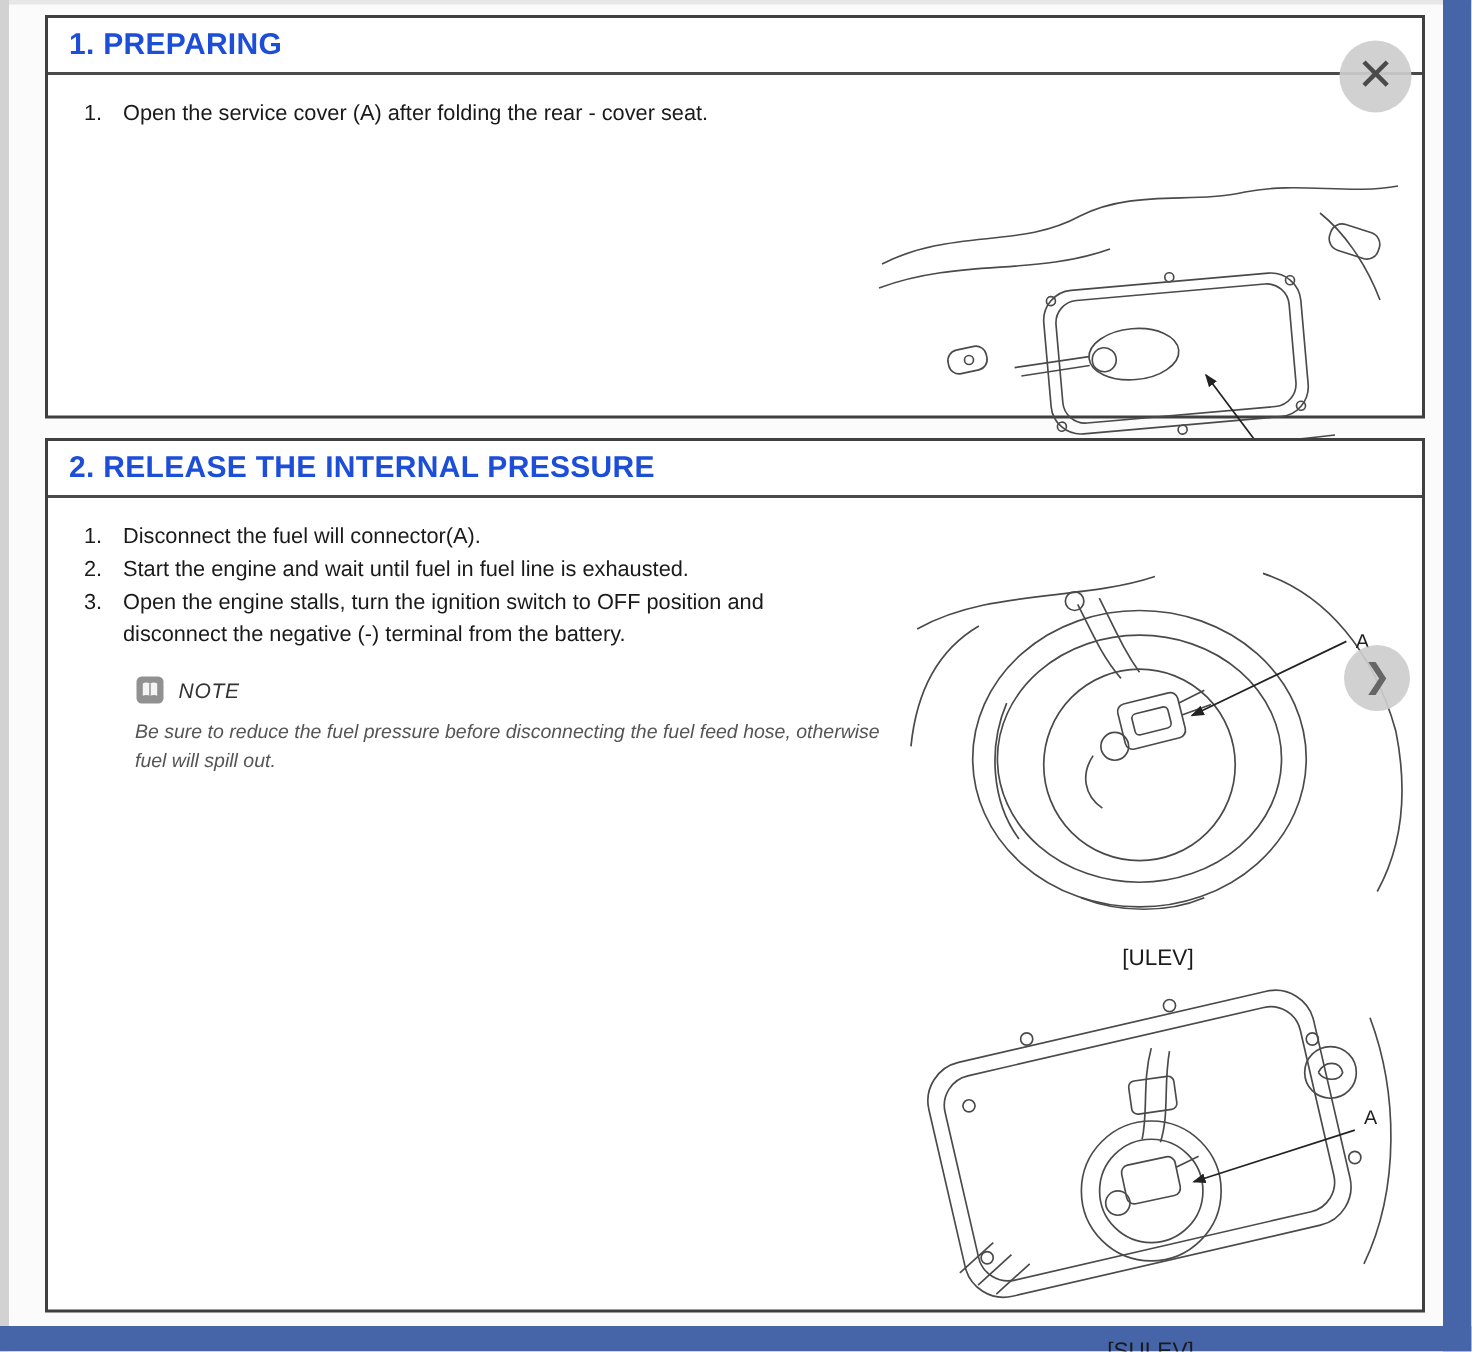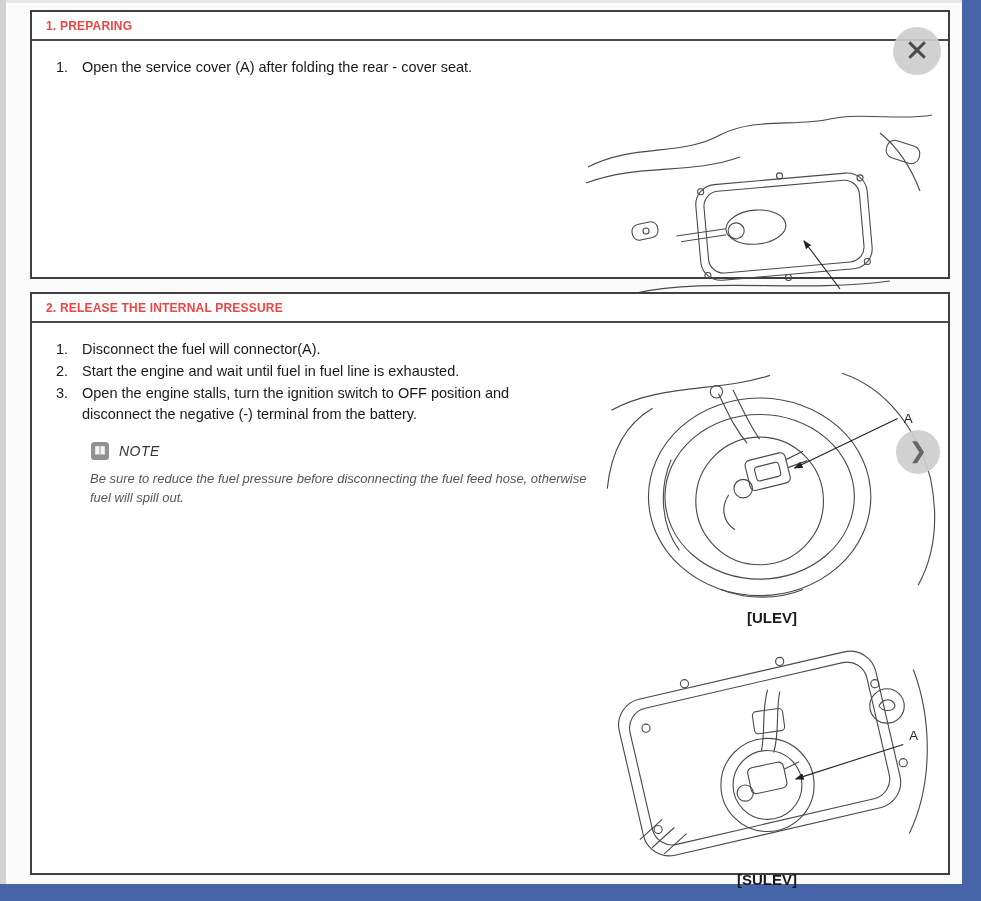--- a/index.html
+++ b/index.html
@@ -28,43 +28,43 @@
     border:2px solid #3f3f3f;
   }
   .box1 { top:10px;  height:269px; }
   .box2 { top:292px; height:583px; }
 
   .box header {
     padding:7px 14px 6px 14px;
     border-bottom:2px solid #4a4a4a;
   }
   .box header h2 {
-    font-size:12px;
+    font-size:20px;
     font-weight:700;
     letter-spacing:.2px;
-    color:#ef4444;
+    color:#1d4ed8;
   }
   .content { position:relative; height:calc(100% - 34px); }
 
   ol.steps { list-style:none; margin:16px 0 0 24px; width:505px; }
   ol.steps li { display:flex; font-size:14.5px; line-height:1.5; color:#1a1a1a; }
   ol.steps li .num { flex:none; width:26px; }
   ol.steps li .txt { flex:1; }
 
   .note { margin:15px 0 0 58px; width:498px; }
   .note-head { display:flex; align-items:center; gap:9px; }
   .note-label { font-size:14px; font-style:italic; color:#333; letter-spacing:.5px; }
   .note-text  { margin-top:9px; font-size:13px; font-style:italic; color:#555; line-height:1.45; }
 
   figure { position:absolute; }
   figure svg { display:block; }
   .fig-cover { right:8px; top:48px; width:360px; height:200px; }
   .fig-ulev  { left:565px; top:26px;  width:350px; }
   .fig-sulev { left:555px; top:292px; width:360px; }
-  figcaption { text-align:center; font-size:15px; color:#1a1a1a; margin-top:2px;font-weight:bold; }
+  figcaption { text-align:center; font-size:15px; color:#1a1a1a; margin-top:14px; }
 
   .circle-btn {
     position:absolute;
     display:flex; align-items:center; justify-content:center;
     border:none; border-radius:50%;
     cursor:pointer;
     background:rgba(205,205,205,0.92);
     color:#4a4a4a;
   }
   .close-btn { left:893px; top:27px; width:48px; height:48px; font-size:30px; line-height:1; }

